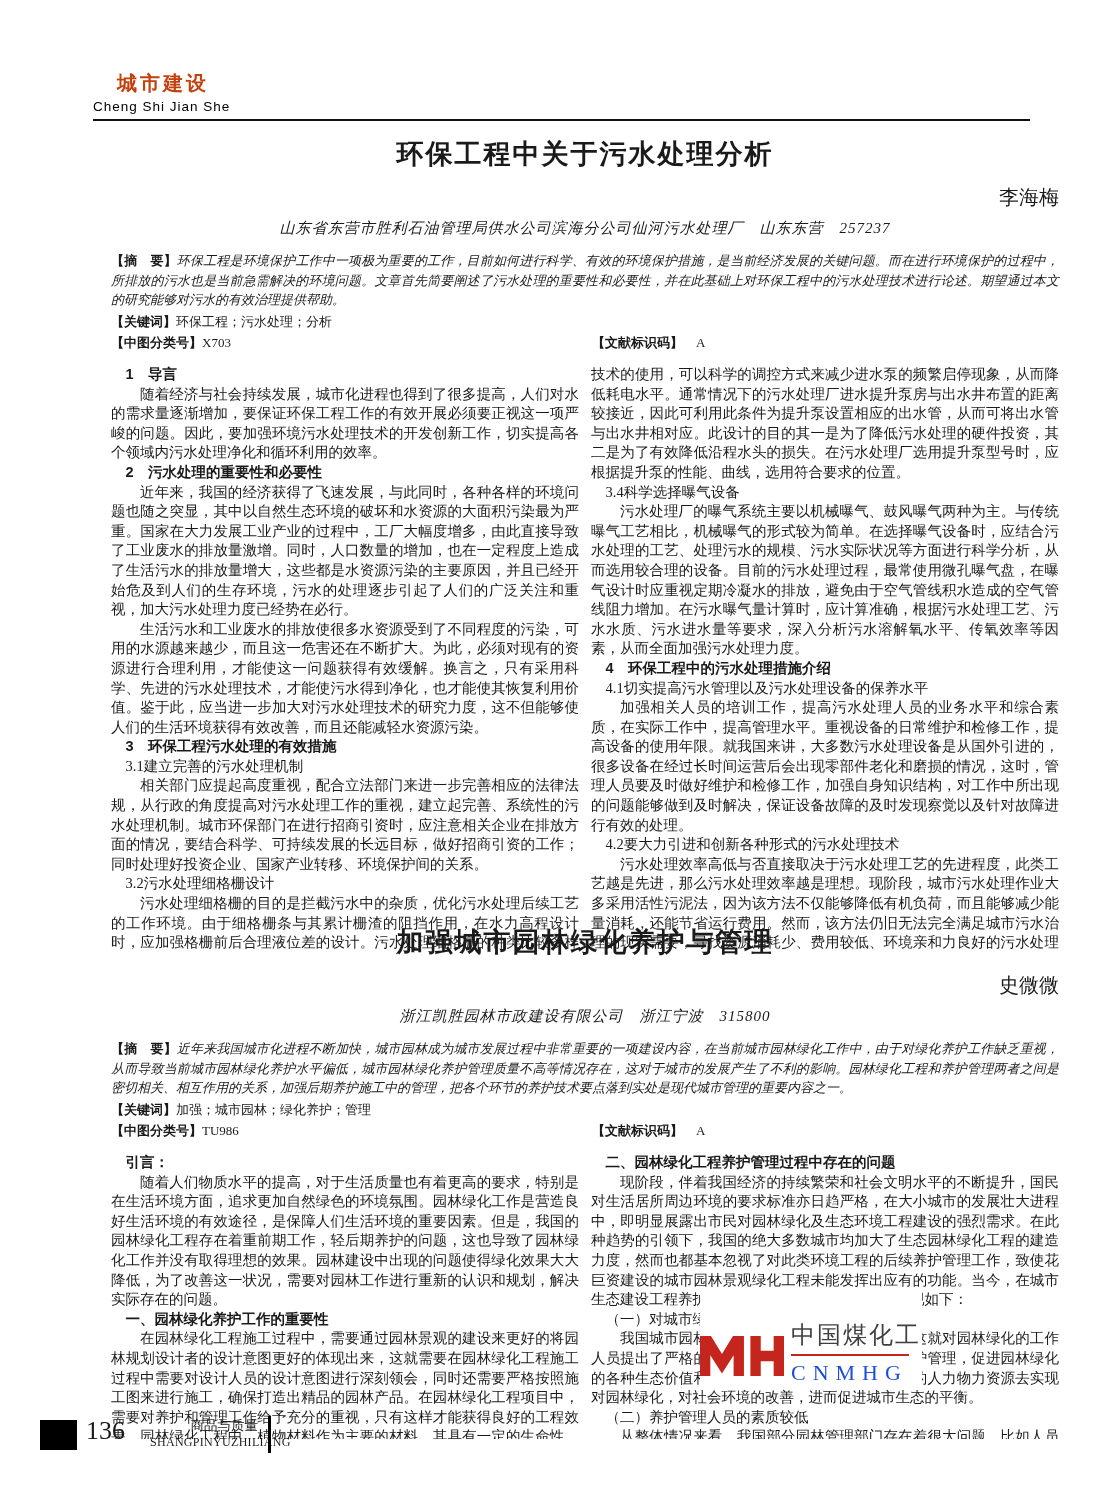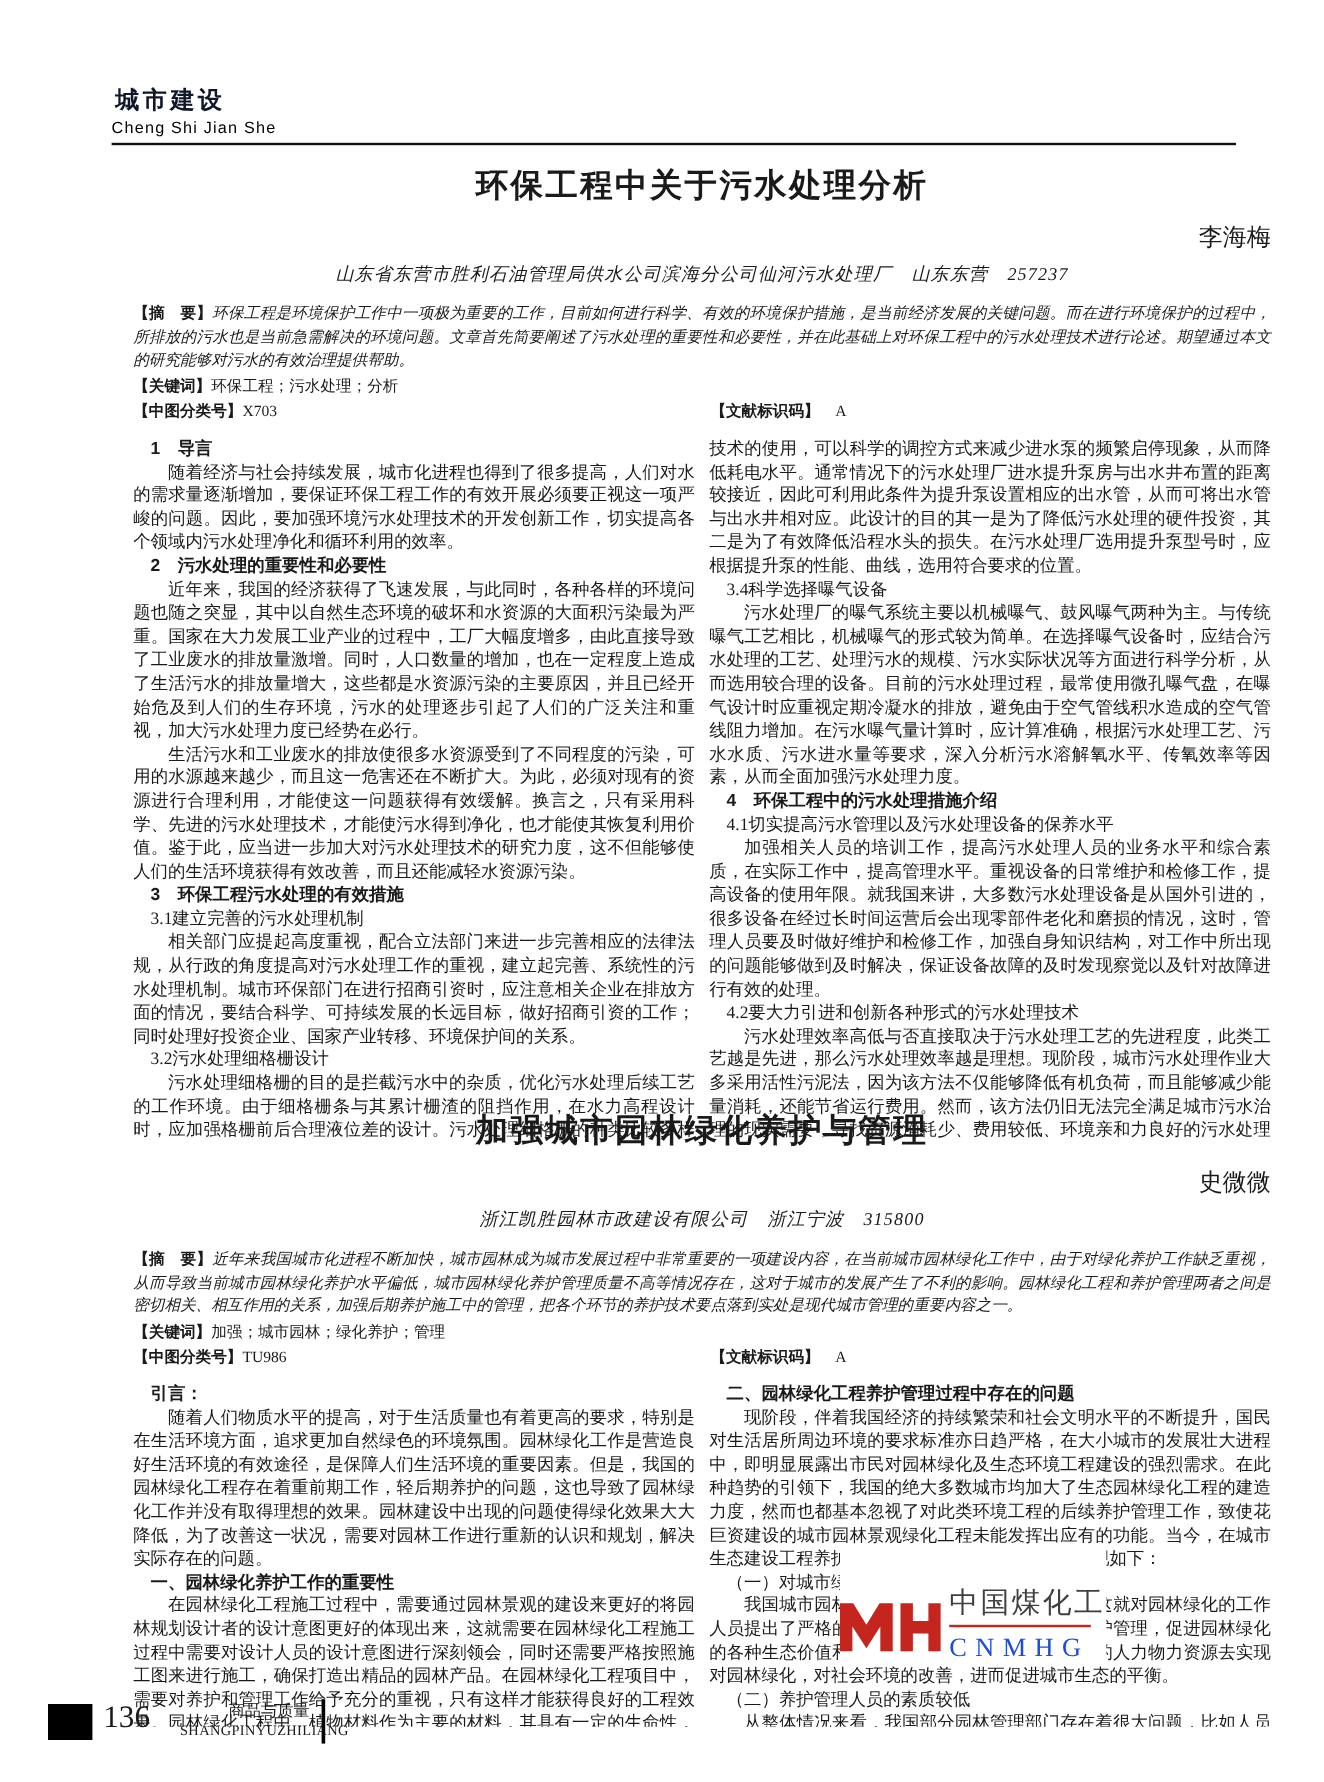--- a/index.html
+++ b/index.html
@@ -2,21 +2,21 @@
 <html><head>
 <meta charset="utf-8">
 <style>
   html,body { margin:0; padding:0; background:#ffffff; }
   .page {
     position:relative; width:1103px; height:1485px; background:#fff;
     font-family:"Liberation Serif", serif; color:#1a1a1a; overflow:hidden;
   }
   
   .jheader { position:absolute; top:70px; left:93px; width:937px; }
-  .mag-cn { font-family:"Liberation Sans", sans-serif; font-weight:bold; font-size:20px; letter-spacing:3px; margin-left:3px; color:#0f172a; }
+  .mag-cn { font-family:"Liberation Sans", sans-serif; font-weight:bold; font-size:20px; letter-spacing:3px; margin-left:24px; color:#c2410c; }
   .mag-py { font-family:"Liberation Sans", sans-serif; font-size:13.5px; letter-spacing:1px; color:#000000; margin-top:2px; }
   .jrule { margin-top:5px; height:0; border-top:2.6px solid #111; }
 
   
   .article { position:absolute; left:79px; width:948px;margin-left:32px; }
   #article-0 { top:138px; }
   #article-1 { top:926px; }
   .a-title { text-align:center; font-weight:bold; font-size:27px; letter-spacing:2px; line-height:32px; margin:0; }
   .a-author { text-align:right; font-family:"Liberation Sans", sans-serif; font-size:20px; margin-top:14px; }
   .a-affil { text-align:center; font-style:italic; font-size:15px; margin-top:8px; letter-spacing:1px; }

